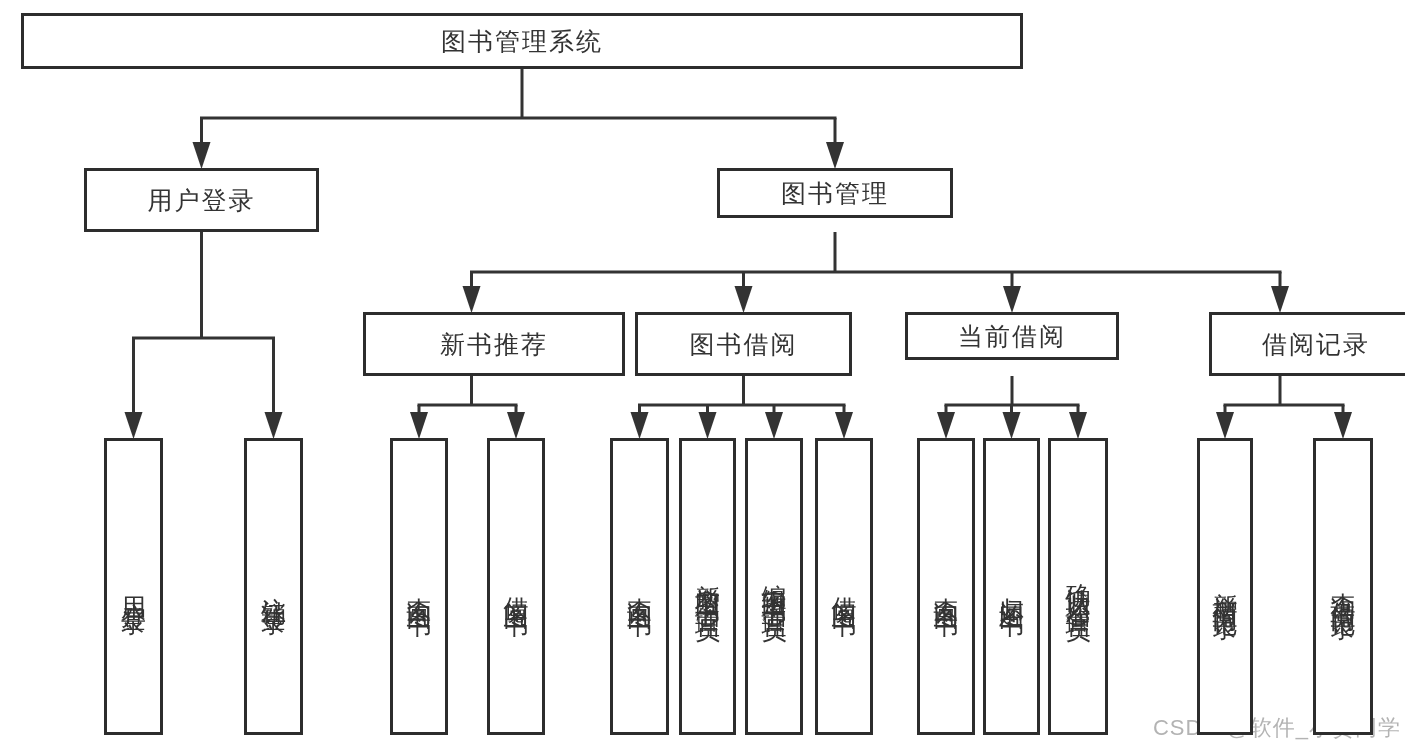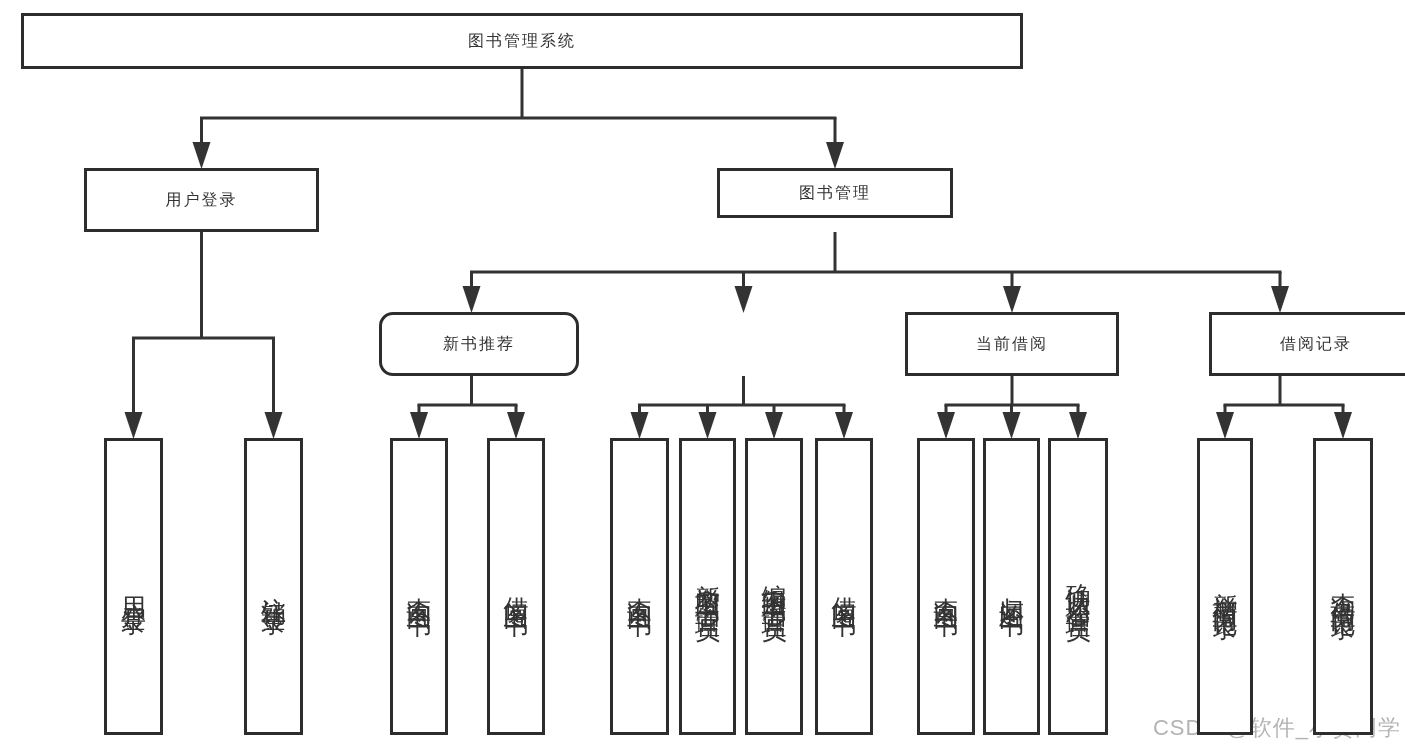--- a/index.html
+++ b/index.html
@@ -27,21 +27,21 @@
   }
   .node {
     position: absolute;
     box-sizing: border-box;
     border: 3px solid var(--border);
     background: var(--box-fill);
     color: var(--text);
     display: flex;
     align-items: center;
     justify-content: center;
-    font-size: 16px;
+    font-size: 25px;
     letter-spacing: 2px;
     line-height: 1;
     white-space: nowrap;
     text-align: center;
   }
   .node.v {
     writing-mode: vertical-rl;
     letter-spacing: 5px;
     white-space: normal;
     font-size: 25px;
@@ -112,22 +112,23 @@
       <line x1="1225" y1="405" x2="1225" y2="418" stroke="#333333" stroke-width="3"></line>
       <polygon points="1216,412 1234,412 1225,439" fill="#333333"></polygon>
       <line x1="1343" y1="405" x2="1343" y2="418" stroke="#333333" stroke-width="3"></line>
       <polygon points="1334,412 1352,412 1343,439" fill="#333333"></polygon>
     </svg>
 
   <div class="watermark">CSDN @软件_小贺同学</div>
 <div class="node" style="left: 21px; top: 13px; width: 1002px; height: 56px;">图书管理系统</div>
     <div class="node" style="left: 84px; top: 168px; width: 235px; height: 64px;">用户登录</div>
     <div class="node" style="left: 717px; top: 168px; width: 236px; height: 50px;">图书管理</div>
-    <div class="node" style="left: 379px; top: 312px; width: 200px; height: 64px; border-radius: 14px;">新书推荐</div>
-    <div class="node" style="left: 905px; top: 312px; width: 214px; height: 64px;">当前借阅</div>
+    <div class="node" style="left: 363px; top: 312px; width: 262px; height: 64px;">新书推荐</div>
+    <div class="node" style="left: 635px; top: 312px; width: 217px; height: 64px;">图书借阅</div>
+    <div class="node" style="left: 905px; top: 312px; width: 214px; height: 48px;">当前借阅</div>
     <div class="node" style="left: 1173px; top: 312px; width: 214px; height: 64px; margin-left: 36px;">借阅记录</div>
     <div class="node v" style="left: 104px; top: 438px; width: 59px; height: 297px;">用户登录</div>
     <div class="node v" style="left: 244px; top: 438px; width: 59px; height: 297px;">注销登录</div>
     <div class="node v" style="left: 390px; top: 438px; width: 58px; height: 297px;">查询图书</div>
     <div class="node v" style="left: 487px; top: 438px; width: 58px; height: 297px;">借阅图书</div>
     <div class="node v" style="left: 610px; top: 438px; width: 59px; height: 297px;">查询图书</div>
     <div class="node v" style="left: 679px; top: 438px; width: 57px; height: 297px;">新增图书（管理员）</div>
     <div class="node v" style="left: 745px; top: 438px; width: 58px; height: 297px;">编辑图书（管理员）</div>
     <div class="node v" style="left: 815px; top: 438px; width: 58px; height: 297px;">借阅图书</div>
     <div class="node v" style="left: 917px; top: 438px; width: 58px; height: 297px;">查询图书</div>

